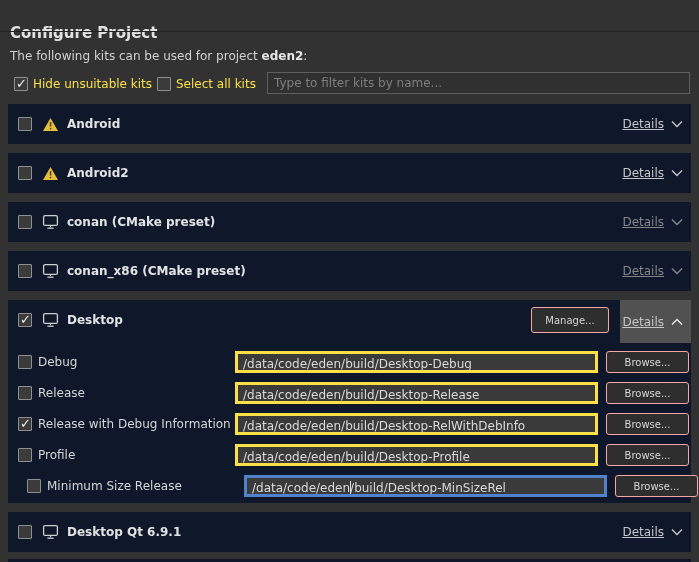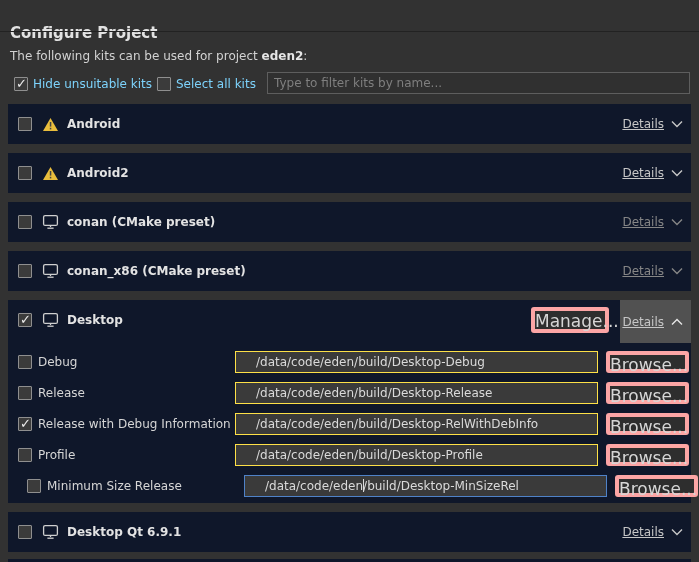--- a/index.html
+++ b/index.html
@@ -16,52 +16,52 @@
   
   .checkbox{
     position:relative;display:inline-block;width:14px;height:14px;box-sizing:border-box;
     border:1px solid #8f8f8f;background:#3b3b3b;border-radius:1px;flex:0 0 auto;
   }
   .checkbox.checked::after{
     content:"\2713";position:absolute;left:1px;top:-2px;
     font-size:13px;color:#ececec;
   }
   .tb-check{position:absolute;top:77px;display:flex;align-items:center;gap:5px;}
-  .tb-check .lbl{color:#7dd3fc;}
+  .tb-check .lbl{color:#fde047;}
   .tb-hide{left:14px;}
   .tb-select{left:157px;}
   .filter-input{
     position:absolute;left:267px;top:72px;width:423px;height:22px;box-sizing:border-box;
     background:#303030;border:1px solid #5e5e5e;color:#ef4444;padding:0 6px;
     font-family:inherit;font-size:12px;outline:none;
   }
   .filter-input::placeholder{color:#7f7f7f;opacity:1;}
   
   .kit-card{position:absolute;left:8px;width:683px;background:#0f172a;}
   .kit-header{position:relative;height:40px;display:flex;align-items:center;padding-left:10px;box-sizing:border-box;}
   .kit-header .checkbox{margin-right:10px;}
   .kit-icon{width:17px;height:16px;margin-right:8px;display:inline-flex;align-items:center;flex:0 0 auto;}
   .kit-name{font-weight:bold;color:#e3e3e3;}
   .details-btn{position:absolute;right:8px;top:0;height:40px;display:flex;align-items:center;gap:7px;color:#c6c6c6;cursor:default;text-decoration:underline;}
   .details-btn.disabled{color:#868686;}
   .details-btn.disabled svg polyline{stroke:#868686;}
   .details-btn.hl{right:0;width:71px;height:43px;background:#515151;justify-content:flex-end;padding-right:8px;box-sizing:border-box;z-index:1;}
   .btn{
-    box-sizing:border-box;background:#2e2e2e;border:4px solid #fca5a5;border-radius:3px;
-    color:#d6d6d6;font-family:inherit;font-size:17px;text-align:center;padding:0;
+    box-sizing:border-box;background:#2e2e2e;border:1px solid #fca5a5;border-radius:3px;
+    color:#d6d6d6;font-family:inherit;font-size:10px;text-align:center;padding:0;
   }
   .manage-btn{position:absolute;left:523px;top:7px;width:78px;height:26px;}
   
   .cfg-row{position:absolute;left:0;width:100%;height:22px;}
   .cfg-row .checkbox{position:absolute;left:10px;top:4px;}
   .cfg-label{position:absolute;left:30px;top:0;line-height:22px;color:#d6d6d6;white-space:nowrap;}
   .path-input{
     position:absolute;left:227px;top:0;width:363px;height:22px;box-sizing:border-box;
-    background:#3a3a3a;border:1px solid #fde047;color:#dadada;
-    line-height:20px;padding:0 20px;white-space:pre;overflow:hidden;
+    background:#3a3a3a;border:3px solid #fde047;color:#dadada;
+    line-height:20px;padding:0 5px;white-space:pre;overflow:hidden;
   }
   .path-input.focused{border-color:#4f82c8;}
   .caret{display:inline-block;width:1px;height:13px;background:#dcdcdc;vertical-align:-2px;margin-right:-1px;}
   .browse-btn{position:absolute;left:598px;top:0;width:83px;height:22px;}
   .sliver{top:559px;height:3px;}
 </style>
 </head>
 <body>
 
 <div class="screen">

